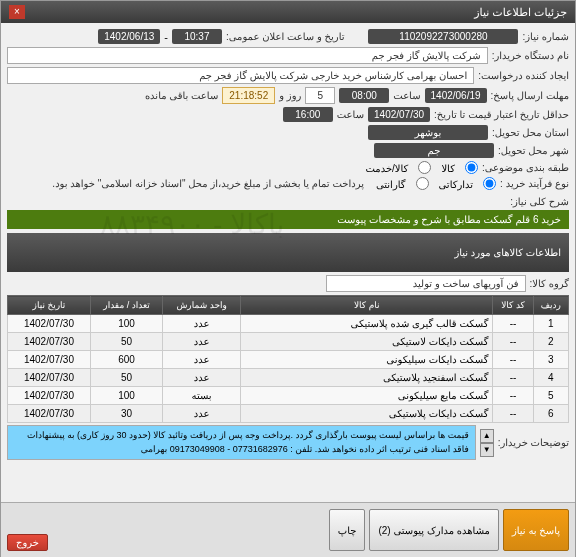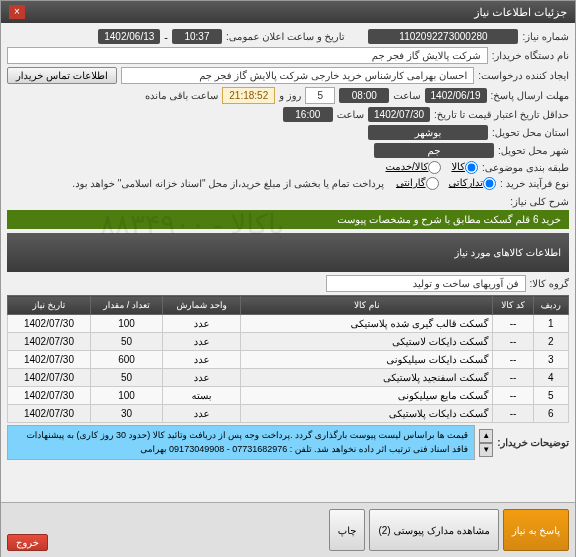--- a/index.html
+++ b/index.html
@@ -80,24 +80,23 @@
   cursor: pointer;
   border-radius: 2px;
 }
 .radio-group {
   display: flex;
   gap: 10px;
   align-items: center;
 }
 .radio-item {
   display: flex;
-  align-items: flex-start;
-  gap: 0;
-  font-size: 10px;
-  text-decoration: underline;
+  align-items: flex-end;
+  gap: 10px;
+  font-size: 10px;
 }
 input[type="radio"] { margin: 0; }
 .section-hdr {
   background: linear-gradient(to bottom, #5a5a5a, #3a3a3a);
   color: #fff;
   padding: 14px 8px;
   font-size: 10px;
   margin: 4px 0 3px 0;
 }
 .desc-box {
@@ -218,21 +217,20 @@
     </div>
 
     <div class="row">
       <span class="label">نام دستگاه خریدار:</span>
       <span class="field-light field-wide">شرکت پالایش گاز فجر جم</span>
     </div>
 
     <div class="row">
       <span class="label">ایجاد کننده درخواست:</span>
       <span class="field-light field-wide">احسان بهرامی کارشناس خرید خارجی شرکت پالایش گاز فجر جم</span>
-      <button class="btn">اطلاعات تماس خریدار</button>
     </div>
 
     <div class="row">
       <span class="label">مهلت ارسال پاسخ:</span>
       <span class="field">1402/06/19</span>
       <span class="label">ساعت</span>
       <span class="field">08:00</span>
       <span class="field-light" style="min-width:30px;text-align:center">5</span>
       <span class="label">روز و</span>
       <span class="timer">21:18:52</span>
@@ -356,21 +354,21 @@
             <td>--</td>
             <td style="text-align: right;">گسکت دایکات پلاستیکی</td>
             <td>عدد</td>
             <td>30</td>
             <td>1402/07/30</td>
           </tr>
         </tbody>
     </table>
 
     <div class="notes-row">
-      <span class="label" style="font-weight:bold">توضیحات خریدار:</span>
+      <span class="label" style="font-weight:normal">توضیحات خریدار:</span>
       <div class="notes-arrows">
         <div class="arrow-btn">▲</div>
         <div class="arrow-btn">▼</div>
       </div>
       <div class="notes-box">قیمت ها براساس لیست پیوست بارگذاری گردد .پرداخت وجه پس از دریافت وتائید کالا (حدود 30 روز کاری) به پیشنهادات فاقد اسناد فنی ترتیب اثر داده نخواهد شد. تلفن : 07731682976 - 09173049908 بهرامی</div>
     </div>
   </div>
 
   <div class="footer">
     <button class="btn btn-orange">پاسخ به نیاز</button>

